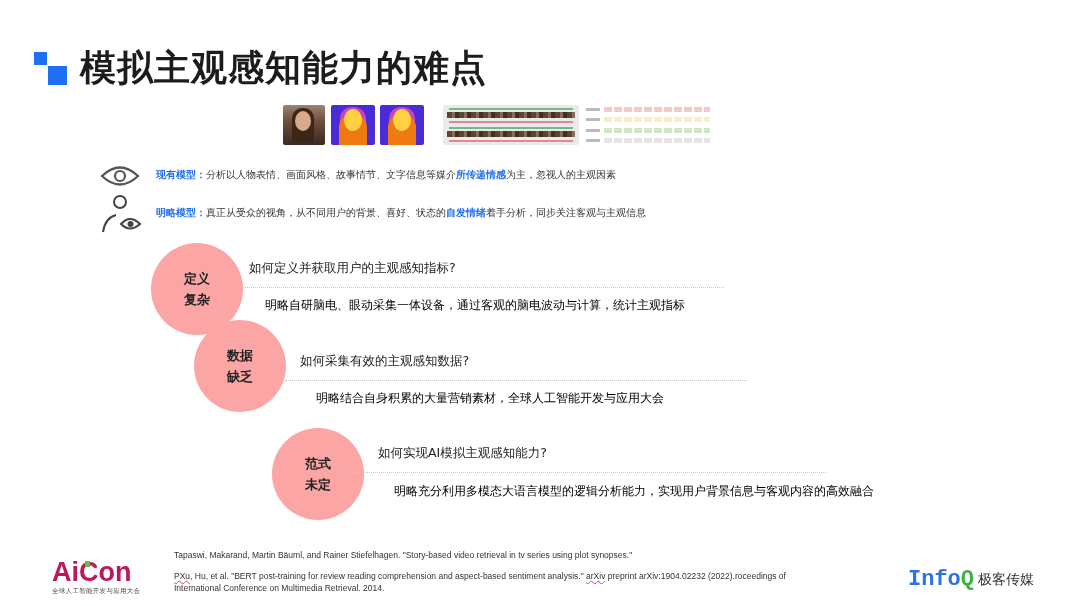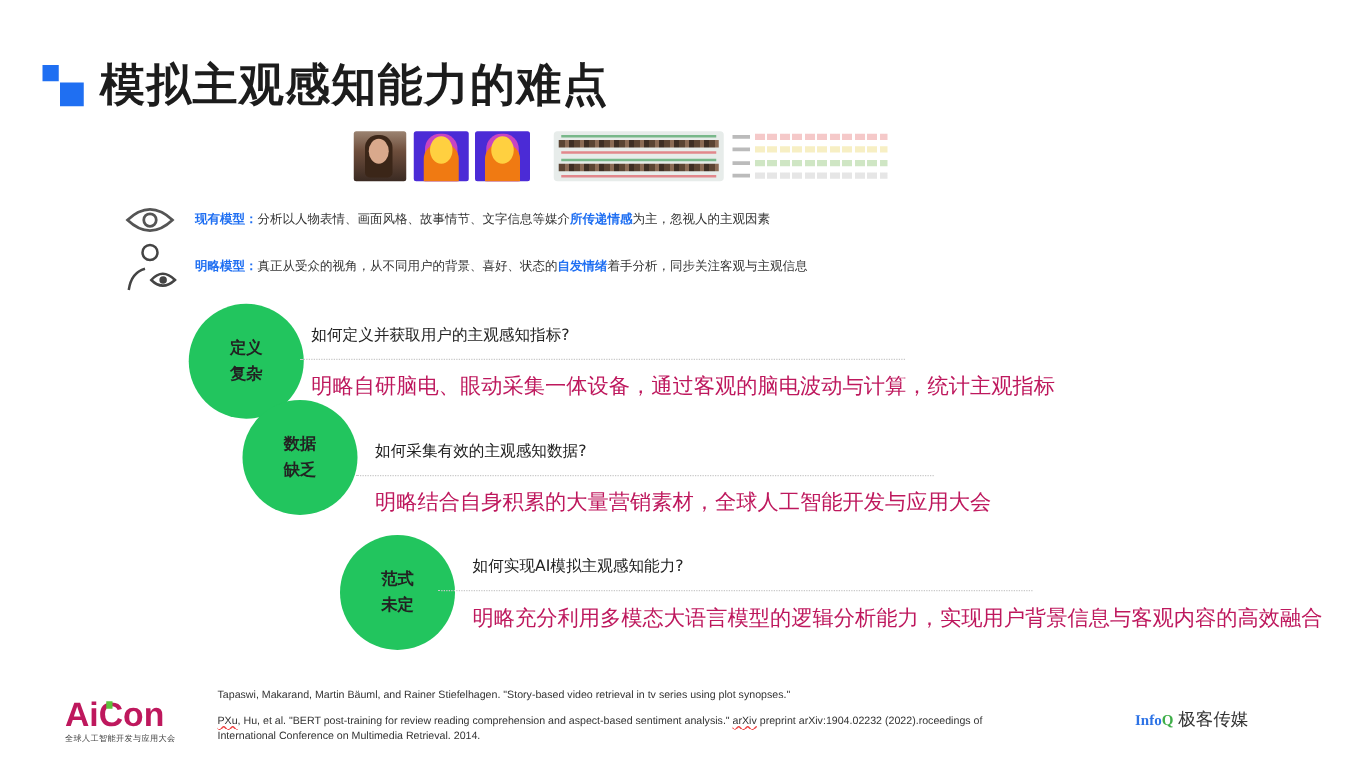--- a/index.html
+++ b/index.html
@@ -31,33 +31,33 @@
   
   .eye-icon{left:100px;top:163px;}
   .person-icon{left:100px;top:194px;}
   
   .model-line{left:156px;font-size:10px;color:#333;white-space:nowrap;}
   .model-line .lab{color:#1f6ff2;font-weight:bold;}
   .model-line .hl{color:#1f6ff2;font-weight:bold;}
   .ml1{top:168px;}
   .ml2{top:206px;}
   
-  .circle{border-radius:50%;background:#22c55e;width:92px;height:92px;display:flex;flex-direction:column;align-items:center;justify-content:center;font-size:13px;font-weight:bold;color:#222;line-height:21px;}
+  .circle{border-radius:50%;background:#fca5a5;width:92px;height:92px;display:flex;flex-direction:column;align-items:center;justify-content:center;font-size:13px;font-weight:bold;color:#222;line-height:21px;}
   .q{font-size:12.5px;color:#222;white-space:nowrap;}
-  .a{font-size:17px;color:#be185d;white-space:nowrap;}
+  .a{font-size:12px;color:#000000;white-space:nowrap;margin-left:16px;}
   .sep{height:0;border-top:1px dotted #c9c9c9;}
   
   .ref{font-family:"Liberation Sans",sans-serif;font-size:8.5px;color:#333;white-space:nowrap;line-height:12px;}
   .ref .sq{text-decoration:underline wavy #e44;text-decoration-thickness:1px;}
   .aicon{left:52px;top:558px;}
   .aicon .logo{font-family:"Liberation Sans",sans-serif;font-size:27px;font-weight:bold;color:#be185d;letter-spacing:0px;line-height:28px;position:relative;}
   .aicon .dot{position:absolute;left:33px;top:3px;width:5px;height:6px;background:#5ec13c;}
   .aicon .sub{font-size:6.5px;color:#444;margin-top:1px;letter-spacing:0.3px;}
   .infoq{left:908px;top:567px;display:flex;align-items:center;}
-  .infoq .brand{font-family:Liberation Serif, serif;font-size:12px;font-weight:bold;color:#2d73e6;}
+  .infoq .brand{font-family:Liberation Mono, monospace;font-size:22px;font-weight:bold;color:#2d73e6;}
   .infoq .brand .qq{color:#3fae49;}
   .infoq .cn{font-size:14px;color:#333;margin-left:4px;}
 </style>
 </head>
 <body>
 
 <div class="abs title-mark">
   <div class="sq1"></div>
     <div class="sq2"></div>
 </div>

